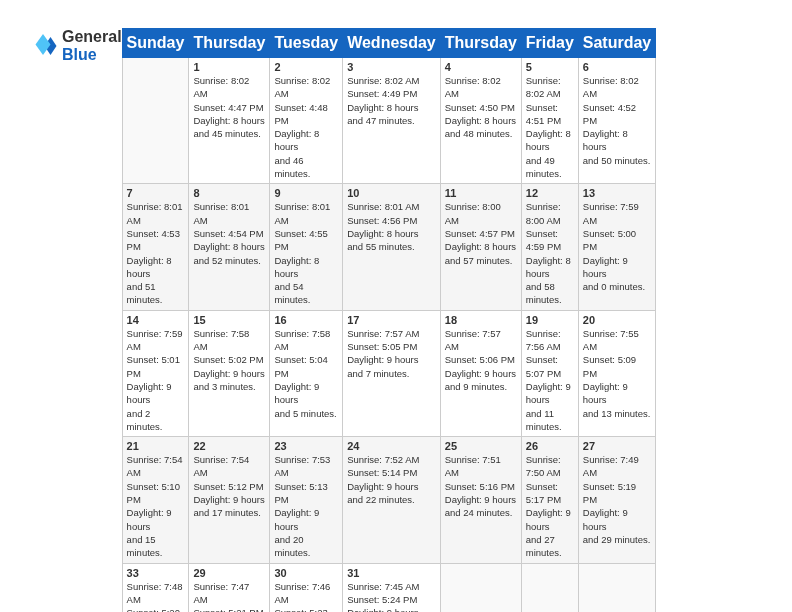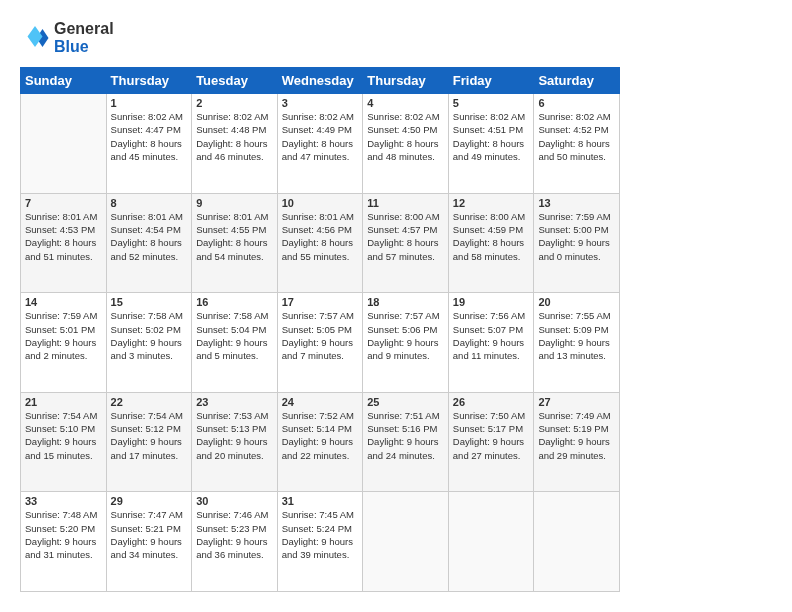--- a/index.html
+++ b/index.html
@@ -6,23 +6,22 @@
     body {
       font-family: Arial, sans-serif;
       background: #fff;
       width: 792px;
       height: 612px;
       overflow: hidden;
     }
     .page {
       width: 640px;
       height: 612px;
-      padding: 20px;
+      padding: 28px;
       display: flex;
-      flex-direction: column;
     }
     .header {
       display: flex;
       justify-content: space-between;
       align-items: flex-start;
       margin-bottom: 12px;
     }
     .logo {
       display: flex;
       align-items: center;
@@ -55,21 +54,21 @@
       flex: 1;
       border-collapse: collapse;
       width: 100%;
       font-size: 10px;
     }
     .calendar th {
       background: #1565c0;
       color: #fff;
       padding: 5px 4px;
       text-align: left;
-      font-size: 13px;
+      font-size: 16px;
       font-weight: bold;
       border: 1px solid #1565c0;
     }
     .calendar td {
       border: 1px solid #ccc;
       vertical-align: top;
       padding: 3px 4px;
       width: calc(100% / 7);
       background: #fff;
     }

